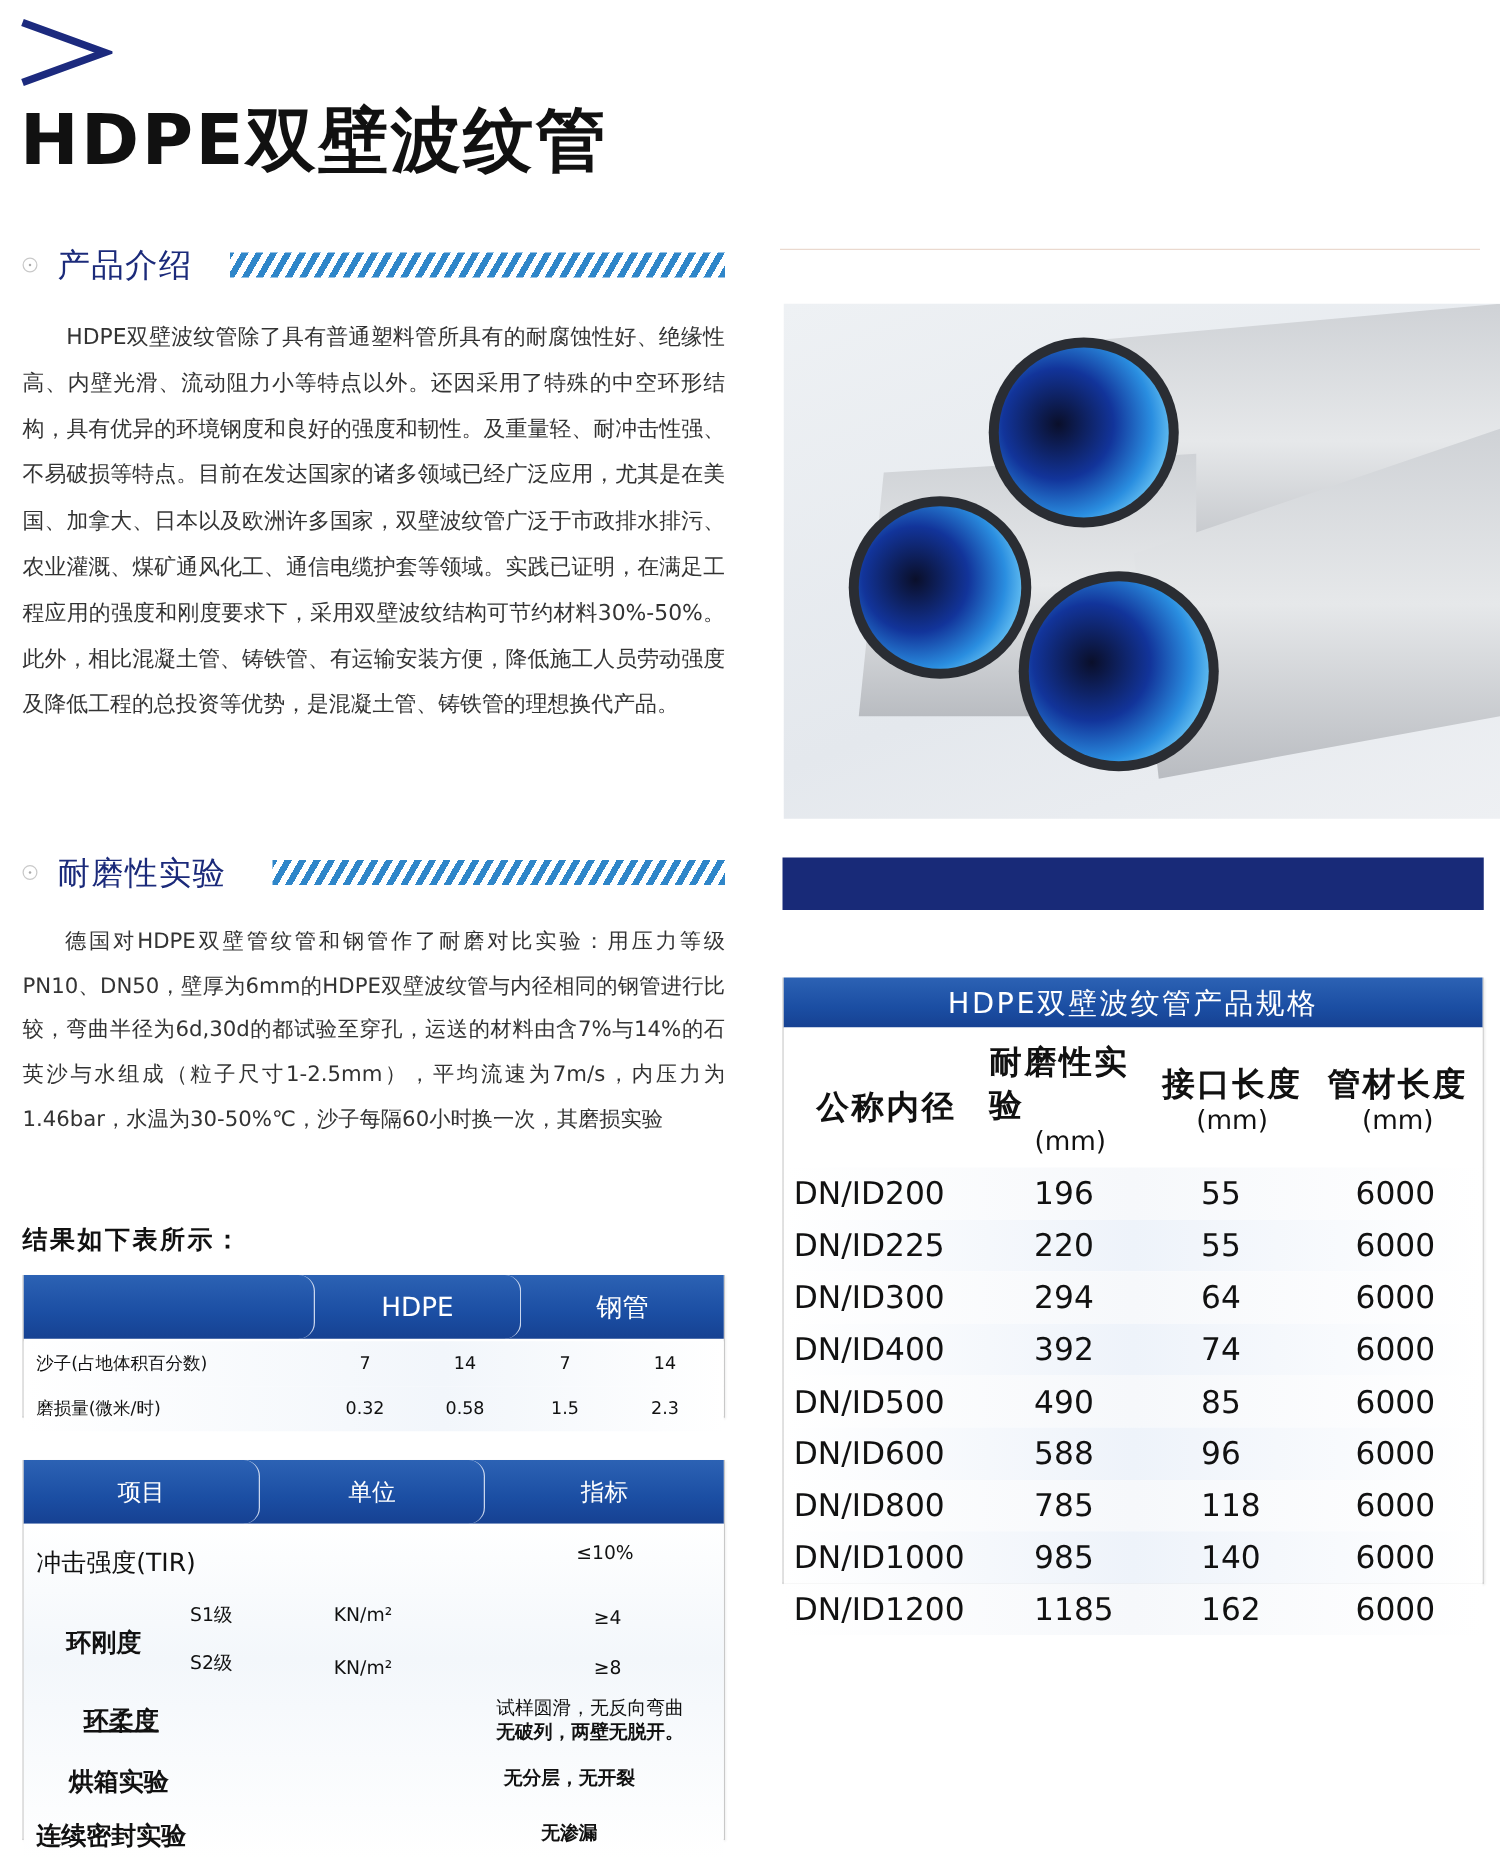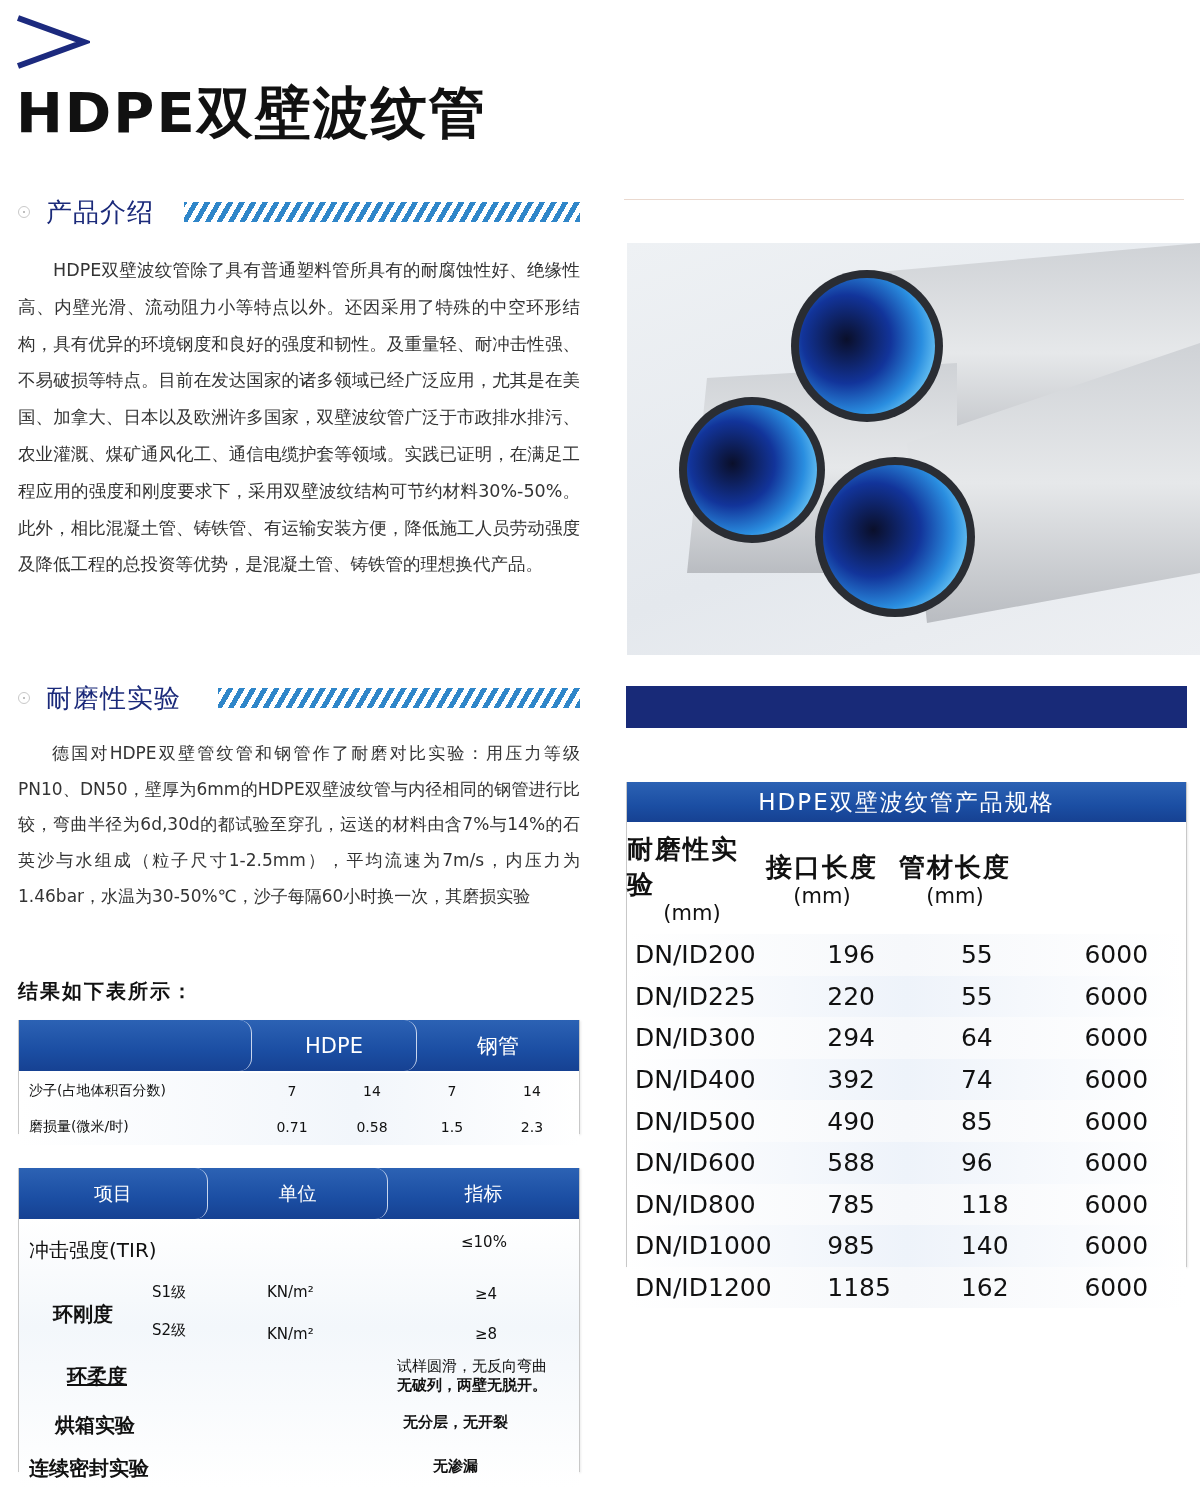--- a/index.html
+++ b/index.html
@@ -90,21 +90,21 @@
   </div>
   <div class="wear-row" style="margin-top:2px;">
     <span class="lbl">沙子(占地体积百分数)</span>
     <span class="v">7</span>
     <span class="v">14</span>
     <span class="v">7</span>
     <span class="v">14</span>
   </div>
   <div class="wear-row">
     <span class="lbl">磨损量(微米/时)</span>
-    <span class="v">0.71</span>
+    <span class="v">0.32</span>
     <span class="v">0.58</span>
     <span class="v">1.5</span>
     <span class="v">2.3</span>
   </div>
 </div>
 
 <div class="tbl spec">
   <div class="tbl-head">
     <div style="width:189px;">项目</div>
     <div style="width:180px;">单位</div>
@@ -169,20 +169,23 @@
   </svg>
 </div>
 
 <div class="navy-bar"></div>
 
 <div class="tbl prod">
   <div class="tbl-head">
     <div>HDPE双壁波纹管产品规格</div>
   </div>
   <div class="prod-cols">
+    <div style="width:165px; padding-top:14px;">
+      <span class="cn">公称内径</span>
+    </div>
     <div style="width:130px;">
       <span class="cn">耐磨性实验</span>
       <span class="unit">(mm)</span>
     </div>
     <div style="width:130px;">
       <span class="cn">接口长度</span>
       <span class="unit">(mm)</span>
     </div>
     <div style="width:136px;">
       <span class="cn">管材长度</span>

